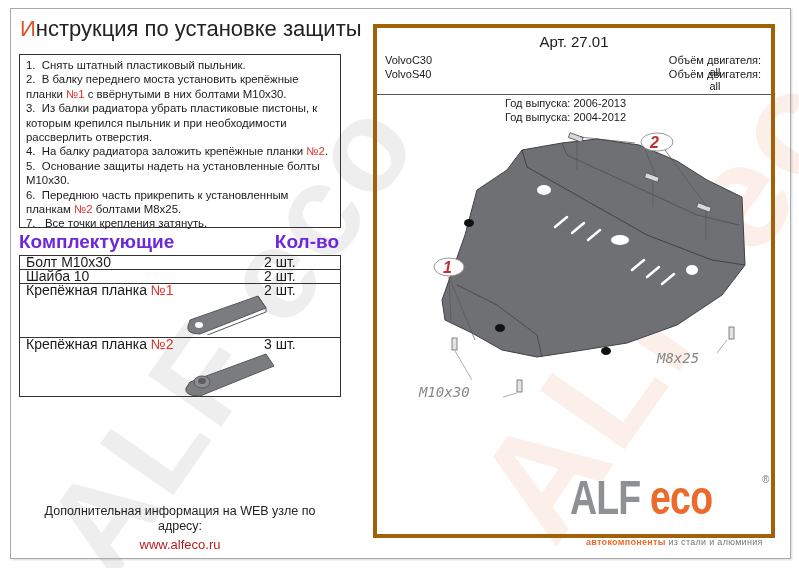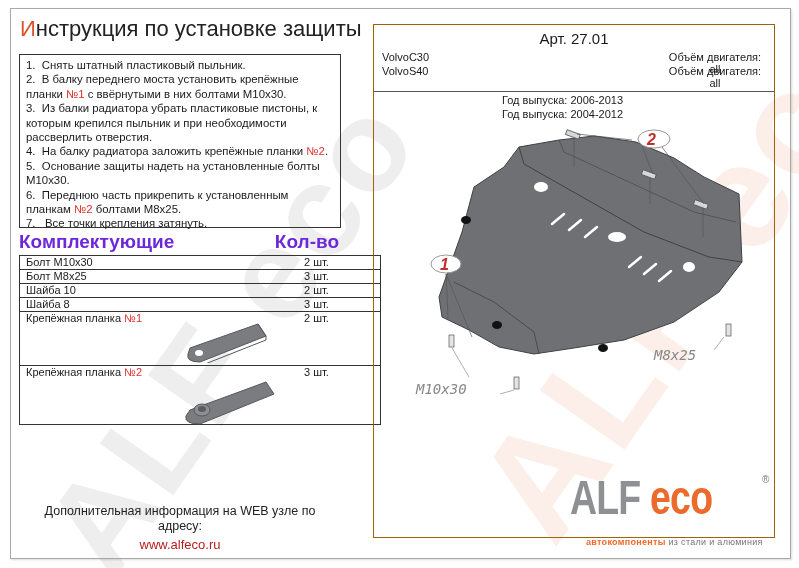--- a/index.html
+++ b/index.html
@@ -30,36 +30,36 @@
     border: 1px solid #333; padding: 3px 6px 8px 6px; box-sizing: border-box;
     font-size: 11.4px; line-height: 14.4px; z-index: 2;
   }
   .num-red { color: #e0302c; }
   .parts-header {
     position: absolute; left: 19px; top: 231px; width: 322px; z-index: 2;
     font-size: 19px; font-weight: bold; color: #6d28d9;
   }
   .parts-header .qty-head { position: absolute; right: 2px; top: 0; }
   .parts-table {
-    position: absolute; left: 19px; top: 255px; width: 362px; z-index: 2;
-    border: 1px solid #333; border-collapse: collapse; font-size: 11px;
+    position: absolute; left: 19px; top: 255px; width: 322px; z-index: 2;
+    border: 1px solid #333; border-collapse: collapse; font-size: 14px;
   }
   .parts-table td { border-bottom: 1px solid #333; padding: 0 6px; height: 13px; line-height: 13px; vertical-align: top; }
   .parts-table td.qty { width: 70px; text-align: left; padding-left: 10px; }
   .parts-table tr.tall td { height: 53px; position: relative; }
   .parts-table tr.tall2 td { height: 58px; position: relative; }
   .plate-img { position: absolute; left: 160px; top: 6px; }
   .footer-info {
     position: absolute; left: 20px; top: 504px; width: 320px; z-index: 2;
     text-align: center; font-size: 12.5px; line-height: 15px; color: #222;
   }
   .footer-info .url { color: #b91c1c; font-size: 13px; margin-top: 3px; display: block; }
   .right-panel {
     position: absolute; left: 373px; top: 24px; width: 402px; height: 514px;
-    border: 1px solid #a16207; z-index: 2; box-sizing: border-box;
+    border: 4px solid #a16207; z-index: 2; box-sizing: border-box;
   }
   .head-block { height: 66px; border-bottom: 1px solid #555; position: relative; font-size: 11px; }
   .art { position: absolute; left: 0; right: 0; top: 5px; text-align: center; font-size: 15px; }
   .row { position: absolute; left: 8px; right: 6px; display: flex; }
   .row .c1 { width: 120px; }
   .row .c2 { width: 160px; margin-top: 43px; }
   .row .c3 { flex: 1; text-align: center; }
   .drawing { position: absolute; left: 0; top: 67px; }
   .logo { position: absolute; left: 570px; top: 470px; z-index: 3; }
   .logo .alf { font-size: 48px; font-weight: bold; color: #8d9194; letter-spacing: -1px; font-stretch: condensed; transform: scaleX(0.78); transform-origin: left; display: inline-block; }
@@ -96,30 +96,22 @@
   <span class="qty-head">Кол-во</span>
 </div>
 
 <table class="parts-table">
   <tbody>
       <tr>
         <td>Болт М10х30</td>
         <td class="qty">2 шт.</td>
       </tr>
   <tr>
-        <td>Болт М8х25</td>
-        <td class="qty">3 шт.</td>
-      </tr>
-  <tr>
         <td>Шайба 10</td>
         <td class="qty">2 шт.</td>
-      </tr>
-  <tr>
-        <td>Шайба 8</td>
-        <td class="qty">3 шт.</td>
       </tr>
   <tr class="tall">
     <td><span>Крепёжная планка </span><span class="num-red">№1</span>
       <svg class="plate-img" width="90" height="45" viewBox="0 0 90 45">
         <path d="M10 30 L78 6 L86 18 L20 44 Q6 44 8 36 Z" fill="#7a7c80" stroke="#55575a"></path>
         <path d="M78 6 L86 18 L86 22 L20 48" fill="none" stroke="#55575a"></path>
         <ellipse cx="19" cy="35" rx="4" ry="3" fill="#fff"></ellipse>
       </svg>
     </td>
     <td class="qty">2 шт.</td>

